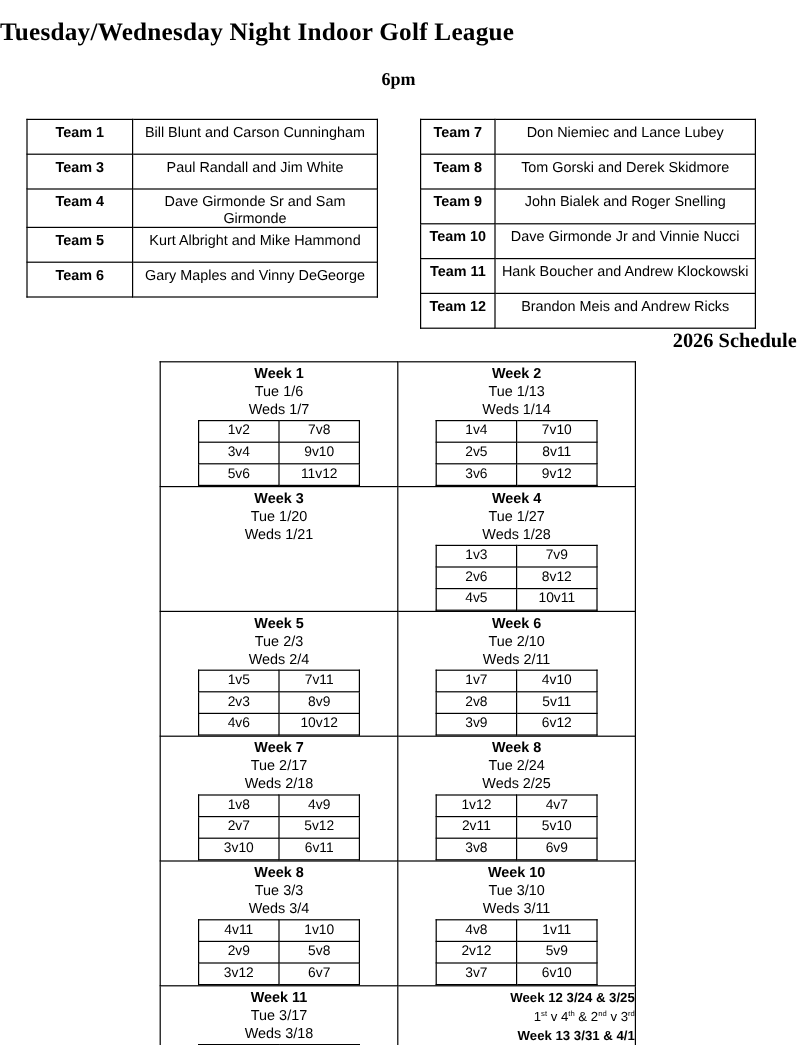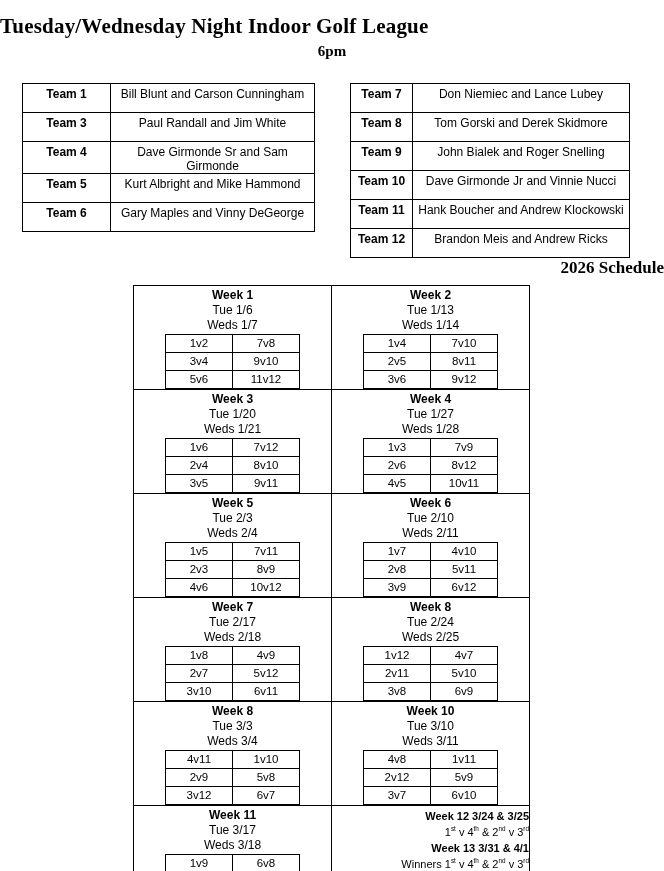--- a/index.html
+++ b/index.html
@@ -7,21 +7,21 @@
   .page {
     width: 664px; height: 871px; background: #ffffff; color: #000;
     font-family: "Liberation Sans", sans-serif; overflow: hidden; position: relative;
   }
   .title {
     font-family: "Liberation Serif", serif; font-weight: bold; font-size: 21px;
     text-align: left; padding-top: 14px; line-height: 25px; letter-spacing: 0.2px;
   }
   .subtitle {
     font-family: "Liberation Serif", serif; font-weight: bold; font-size: 15px;
-    text-align: center; margin-top: 4px;
+    text-align: center; margin-top: 20px;
   }
   .teams-row { display: flex; justify-content: space-between; margin: 23px 34px 0 22px; }
   .team-table { border-collapse: collapse; align-self: flex-start; border-radius: 25px; }
   .team-table td {
     border: 1.5px solid #000; font-size: 12px; text-align: center;
     vertical-align: top; padding: 3px 2px 0 2px; height: 29px;
   }
   .tt-left  { width: 293px; }
   .tt-right { width: 280px; }
   .tt-left  td.num { width: 88px; }
@@ -165,36 +165,20 @@
             </table>
           </td>
         </tr>
         <tr>
           <td>
             <div class="week-name">Week 3</div>
             <div class="day-headers">
               <span>Tue 1/20</span>
               <span>Weds 1/21</span>
             </div>
-            <table class="match-table">
-              <tbody>
-                <tr>
-                  <td>1v6</td>
-                  <td>7v12</td>
-                </tr>
-                <tr>
-                  <td>2v4</td>
-                  <td>8v10</td>
-                </tr>
-                <tr>
-                  <td>3v5</td>
-                  <td>9v11</td>
-                </tr>
-              </tbody>
-            </table>
           </td>
           <td>
             <div class="week-name">Week 4</div>
             <div class="day-headers">
               <span>Tue 1/27</span>
               <span>Weds 1/28</span>
             </div>
             <table class="match-table">
               <tbody>
                 <tr>

